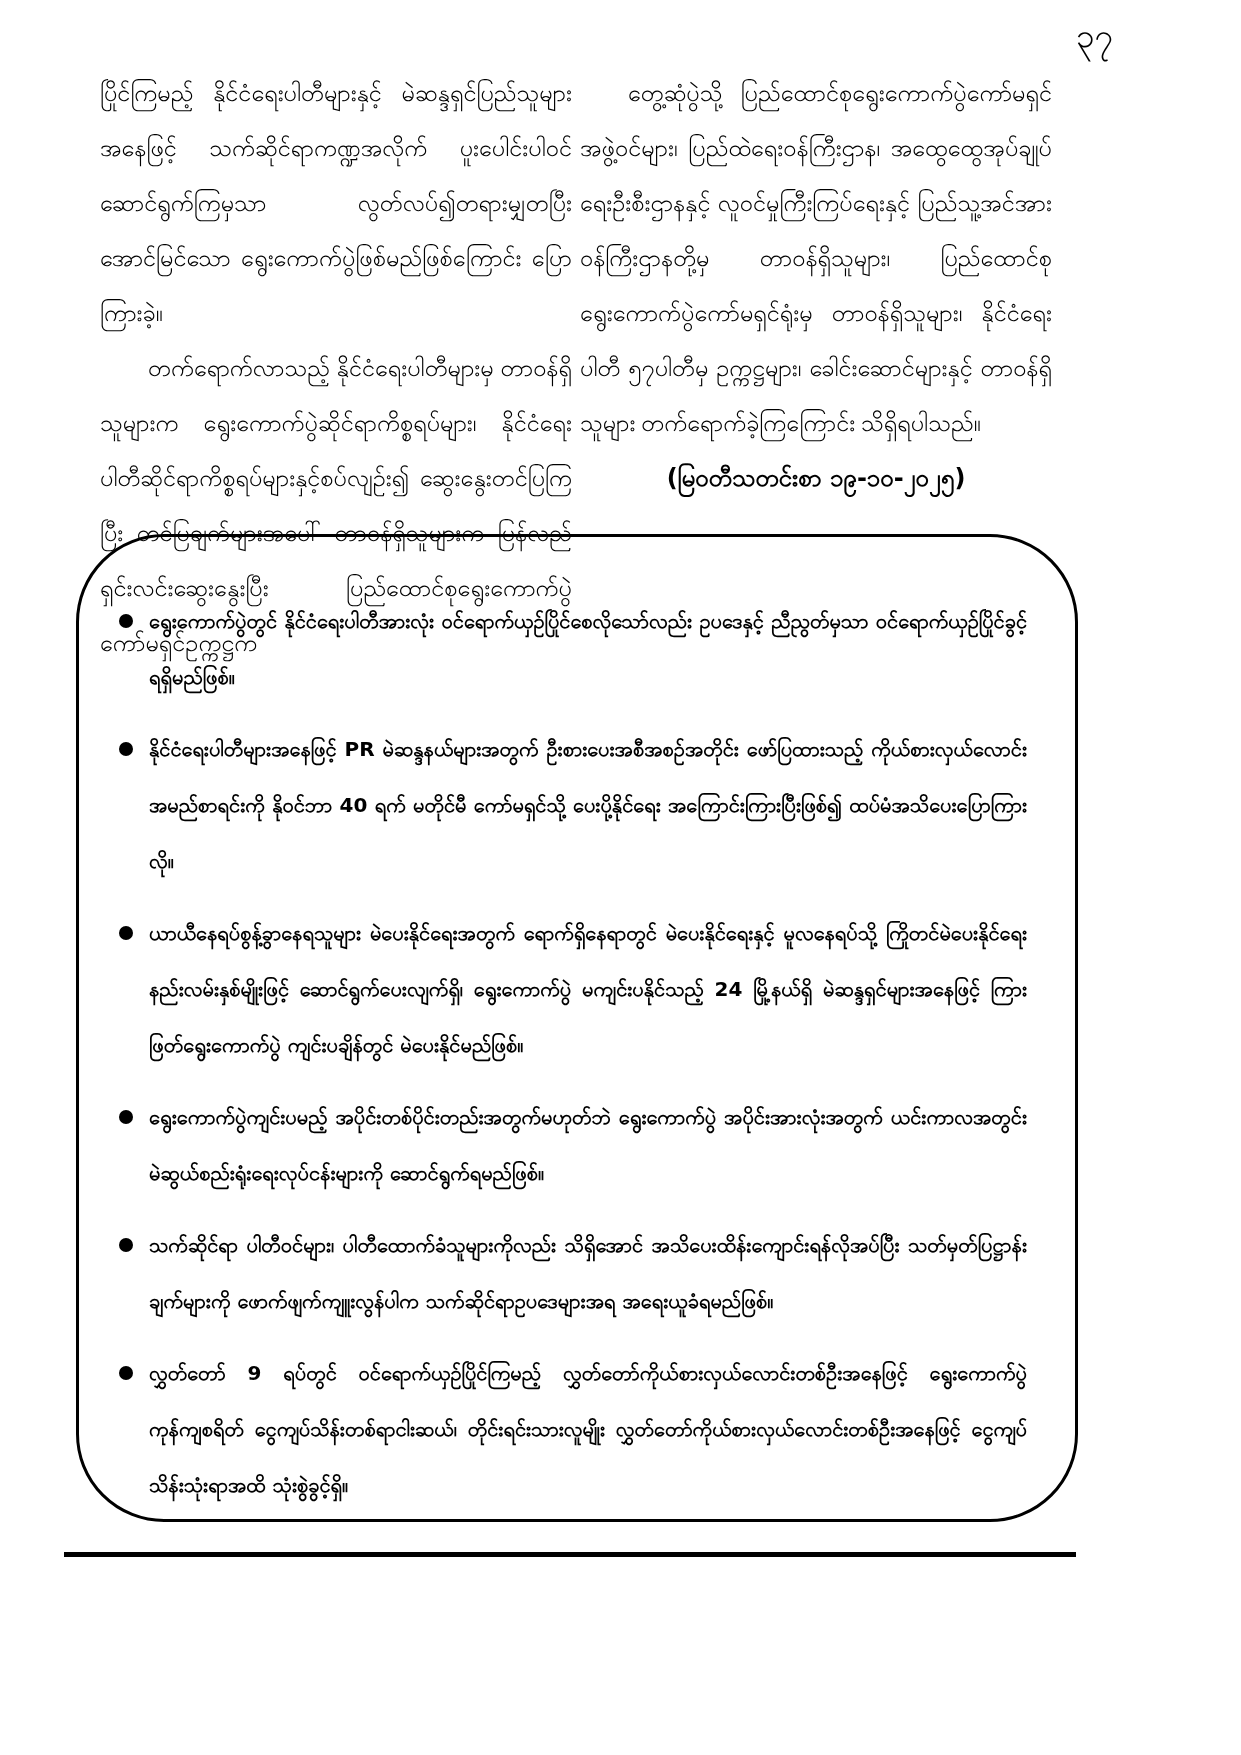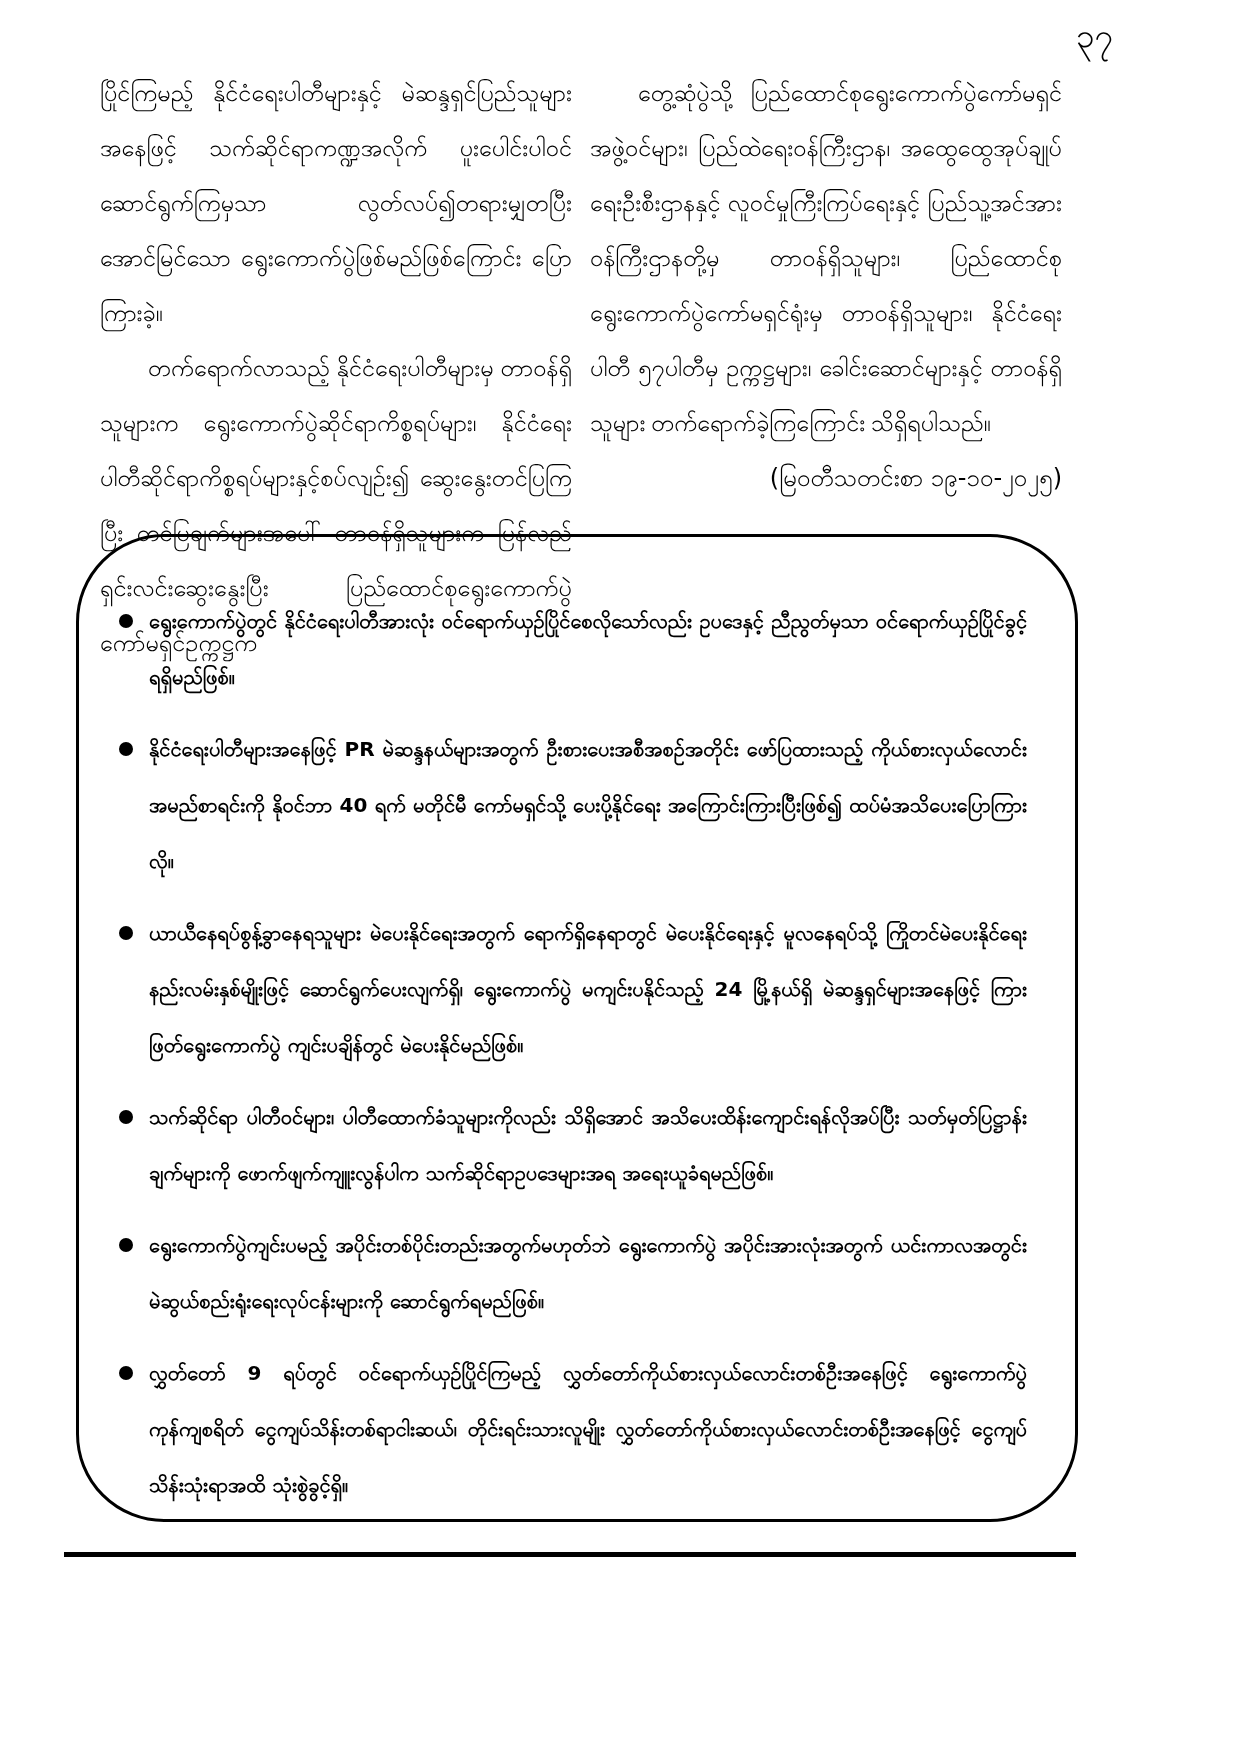--- a/index.html
+++ b/index.html
@@ -21,34 +21,34 @@
     right: 128px;
     font-size: 33px;
     line-height: 1.2;
   }
   .article {
     position: absolute;
     top: 66px;
     left: 100px;
     width: 962px;
     display: flex;
-    gap: 18px;
+    gap: 8px;
   }
   .col {
     width: 472px;
     font-size: 23.5px;
     line-height: 55px;
     text-align: justify;
   }
   .col p { margin: 0; }
   .col p.indent { text-indent: 48px; font-family: Liberation Serif, serif; }
   .citation {
     margin-top: 2px;
-    text-align: right;
-    font-weight: normal;
+    text-align: center;
+    font-weight: bold;
     font-size: 24px;
     line-height: 55px;
   }
   .highlight-box {
     position: absolute;
     top: 534px;
     left: 76px;
     width: 1002px;
     height: 988px;
     box-sizing: border-box;
@@ -114,25 +114,25 @@
     <li>
       <span class="bullet-dot"></span>
       <span class="bullet-text">နိုင်ငံရေးပါတီများအနေဖြင့် PR မဲဆန္ဒနယ်များအတွက် ဦးစားပေးအစီအစဉ်အတိုင်း ဖော်ပြထားသည့် ကိုယ်စားလှယ်လောင်းအမည်စာရင်းကို နိုဝင်ဘာ 40 ရက် မတိုင်မီ ကော်မရှင်သို့ ပေးပို့နိုင်ရေး အကြောင်းကြားပြီးဖြစ်၍ ထပ်မံအသိပေးပြောကြားလို။</span>
     </li>
     <li>
       <span class="bullet-dot"></span>
       <span class="bullet-text">ယာယီနေရပ်စွန့်ခွာနေရသူများ မဲပေးနိုင်ရေးအတွက် ရောက်ရှိနေရာတွင် မဲပေးနိုင်ရေးနှင့် မူလနေရပ်သို့ ကြိုတင်မဲပေးနိုင်ရေး နည်းလမ်းနှစ်မျိုးဖြင့် ဆောင်ရွက်ပေးလျက်ရှိ၊ ရွေးကောက်ပွဲ မကျင်းပနိုင်သည့် 24 မြို့နယ်ရှိ မဲဆန္ဒရှင်များအနေဖြင့် ကြားဖြတ်ရွေးကောက်ပွဲ ကျင်းပချိန်တွင် မဲပေးနိုင်မည်ဖြစ်။</span>
     </li>
     <li>
       <span class="bullet-dot"></span>
-      <span class="bullet-text">သက်ဆိုင်ရာ ပါတီဝင်များ၊ ပါတီထောက်ခံသူများကိုလည်း သိရှိအောင် အသိပေးထိန်းကျောင်းရန်လိုအပ်ပြီး သတ်မှတ်ပြဋ္ဌာန်းချက်များကို ဖောက်ဖျက်ကျူးလွန်ပါက သက်ဆိုင်ရာဥပဒေများအရ အရေးယူခံရမည်ဖြစ်။</span>
+      <span class="bullet-text">ရွေးကောက်ပွဲကျင်းပမည့် အပိုင်းတစ်ပိုင်းတည်းအတွက်မဟုတ်ဘဲ ရွေးကောက်ပွဲ အပိုင်းအားလုံးအတွက် ယင်းကာလအတွင်း မဲဆွယ်စည်းရုံးရေးလုပ်ငန်းများကို ဆောင်ရွက်ရမည်ဖြစ်။</span>
     </li>
     <li>
       <span class="bullet-dot"></span>
-      <span class="bullet-text">ရွေးကောက်ပွဲကျင်းပမည့် အပိုင်းတစ်ပိုင်းတည်းအတွက်မဟုတ်ဘဲ ရွေးကောက်ပွဲ အပိုင်းအားလုံးအတွက် ယင်းကာလအတွင်း မဲဆွယ်စည်းရုံးရေးလုပ်ငန်းများကို ဆောင်ရွက်ရမည်ဖြစ်။</span>
+      <span class="bullet-text">သက်ဆိုင်ရာ ပါတီဝင်များ၊ ပါတီထောက်ခံသူများကိုလည်း သိရှိအောင် အသိပေးထိန်းကျောင်းရန်လိုအပ်ပြီး သတ်မှတ်ပြဋ္ဌာန်းချက်များကို ဖောက်ဖျက်ကျူးလွန်ပါက သက်ဆိုင်ရာဥပဒေများအရ အရေးယူခံရမည်ဖြစ်။</span>
     </li>
     <li>
       <span class="bullet-dot"></span>
       <span class="bullet-text">လွှတ်တော် 9 ရပ်တွင် ဝင်ရောက်ယှဉ်ပြိုင်ကြမည့် လွှတ်တော်ကိုယ်စားလှယ်လောင်းတစ်ဦးအနေဖြင့် ရွေးကောက်ပွဲ ကုန်ကျစရိတ် ငွေကျပ်သိန်းတစ်ရာငါးဆယ်၊ တိုင်းရင်းသားလူမျိုး လွှတ်တော်ကိုယ်စားလှယ်လောင်းတစ်ဦးအနေဖြင့် ငွေကျပ်သိန်းသုံးရာအထိ သုံးစွဲခွင့်ရှိ။</span>
     </li>
   </ul>
 </div>
 
 <div class="bottom-rule"></div>
 

